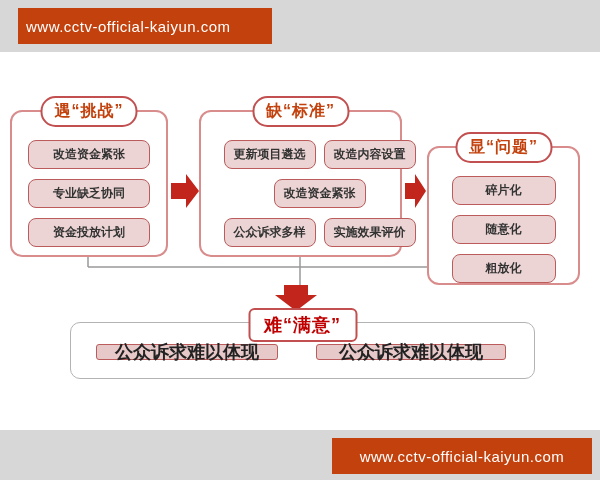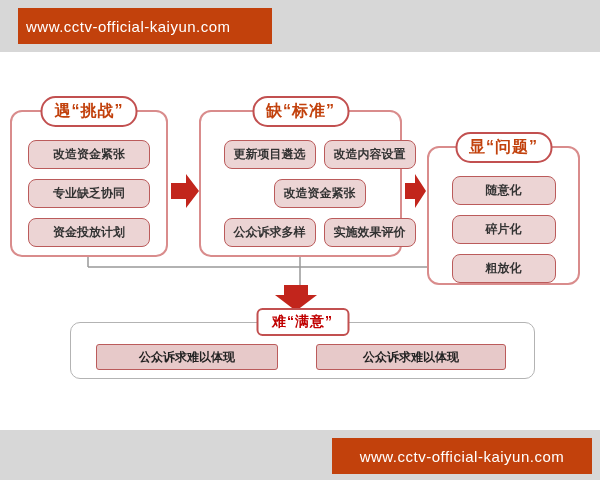--- a/index.html
+++ b/index.html
@@ -33,24 +33,24 @@
     font-size:12px;font-weight:bold;color:#333333;text-align:center;
     padding:5px 0;box-sizing:border-box;}
   .item-wide{width:122px;}
   .item-mid{width:92px;}
   .item-narrow{width:104px;}
 
   .panel-result{position:absolute;left:70px;top:322px;width:465px;height:57px;
     background:#ffffff;border:1.5px solid #b3b3b3;border-radius:10px;box-sizing:border-box;}
   .result-title{position:absolute;top:-15px;left:50%;transform:translateX(-50%);
     background:#ffffff;border:2px solid #c25050;border-radius:6px;padding:3px 14px;
-    font-size:14px;font-weight:bold;color:#c00000;white-space:nowrap;letter-spacing:1px;}
-  .result-item{position:absolute;top:21px;height:26px;background:#e7c9c9;border:1px solid #bb5b5b;
+    font-size:18px;font-weight:bold;color:#c00000;white-space:nowrap;letter-spacing:1px;}
+  .result-item{position:absolute;top:21px;height:16px;background:#e7c9c9;border:1px solid #bb5b5b;
     border-radius:3px;display:flex;align-items:center;justify-content:center;
-    font-size:12px;font-weight:bold;color:#222222;box-sizing:border-box;}
+    font-size:18px;font-weight:bold;color:#222222;box-sizing:border-box;}
   .result-item-left{left:25px;width:182px;}
   .result-item-right{left:245px;width:190px;}
 </style>
 </head>
 <body>
 
 <div class="page">
 
   <div class="band band-top"></div>
   <div class="band band-bottom"></div>
@@ -92,22 +92,22 @@
       <div class="row">
         <div class="item item-mid">公众诉求多样</div>
         <div class="item item-mid">实施效果评价</div>
       </div>
     </div>
   </div>
 
   <div class="panel panel-right">
     <div class="panel-title">显“问题”</div>
     <div class="panel-body">
+      <div class="item item-narrow">碎片化</div>
       <div class="item item-narrow">随意化</div>
-      <div class="item item-narrow">碎片化</div>
       <div class="item item-narrow">粗放化</div>
     </div>
   </div>
 
   <div class="panel-result">
     <div class="result-title">难“满意”</div>
     <div class="result-item result-item-left">公众诉求难以体现</div>
     <div class="result-item result-item-right">公众诉求难以体现</div>
   </div>
 

